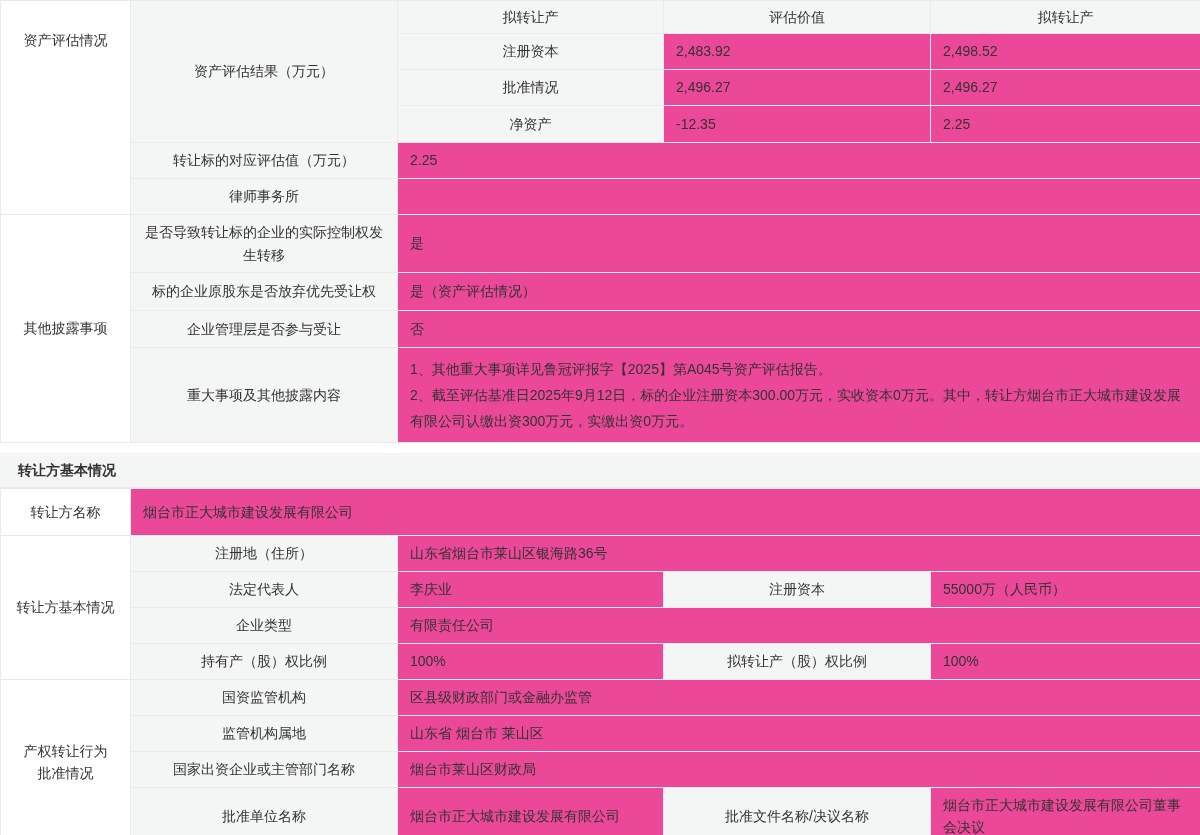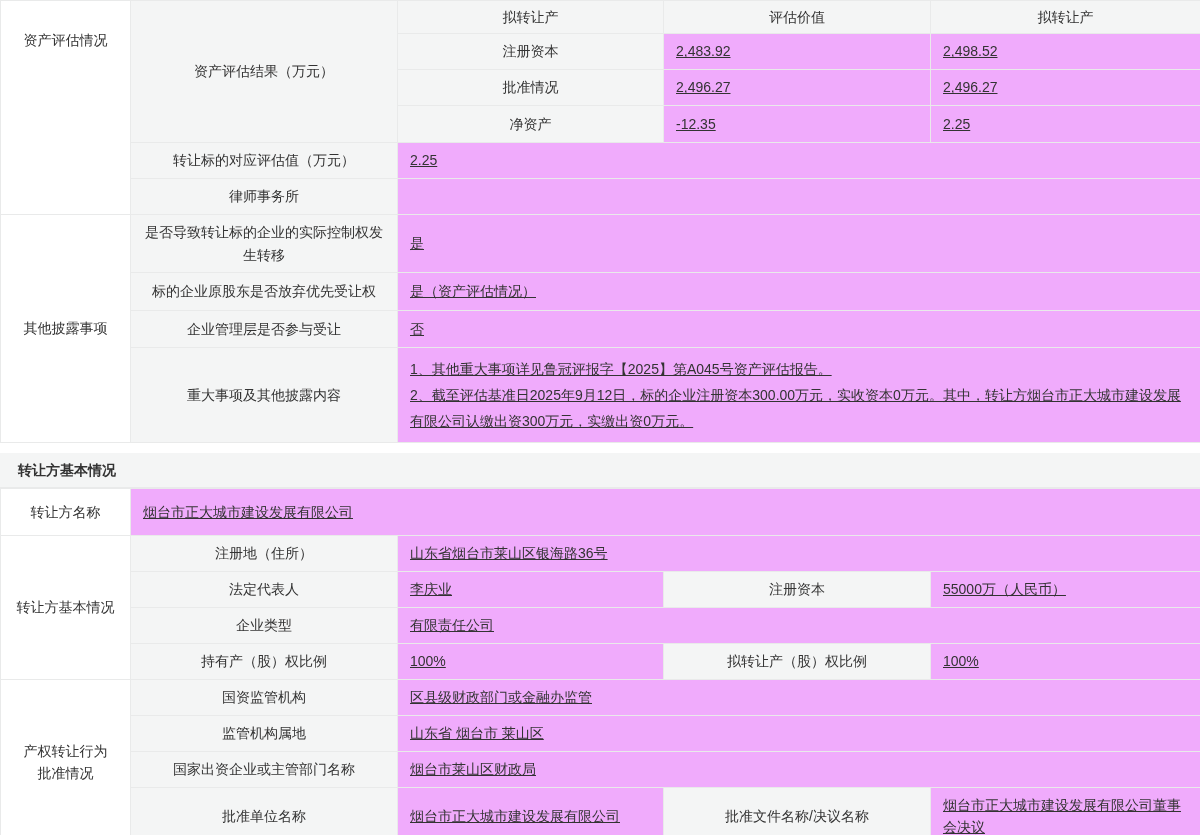--- a/index.html
+++ b/index.html
@@ -9,21 +9,21 @@
     font-size:14px;color:#333;
   }
   table{border-collapse:collapse;table-layout:fixed;width:1200px;}
   td{
     border:1px solid #e9eaea;font-size:14px;color:#333;
     padding:4px 10px;word-break:break-all;line-height:1.6;
   }
   
   td.grp{background:#fff;text-align:center;}        
   td.lab{background:#f4f5f5;text-align:center;}     
-  td.val{background:#f0abfc;text-align:left;padding-left:12px;text-decoration:underline;}
+  td.val{background:#ec4899;text-align:left;padding-left:12px;}
   td.top-align{vertical-align:top;padding-top:28px;}
   td.multiline{padding:8px 12px;line-height:26px;}
   
   tr.h33{height:33px;} tr.h36{height:36px;} tr.h37{height:37px;}
   tr.h38{height:38px;margin-top:20px;} tr.h47{height:47px;padding-left:31px;} tr.h57{height:57px;}
   tr.h58{height:58px;} tr.h86{height:86px;}
   .gap{height:10px;background:#fff;}
   .section-bar{
     height:35px;line-height:35px;background:#f4f5f5;
     font-weight:bold;padding-left:18px;font-size:14px;color:#333;

